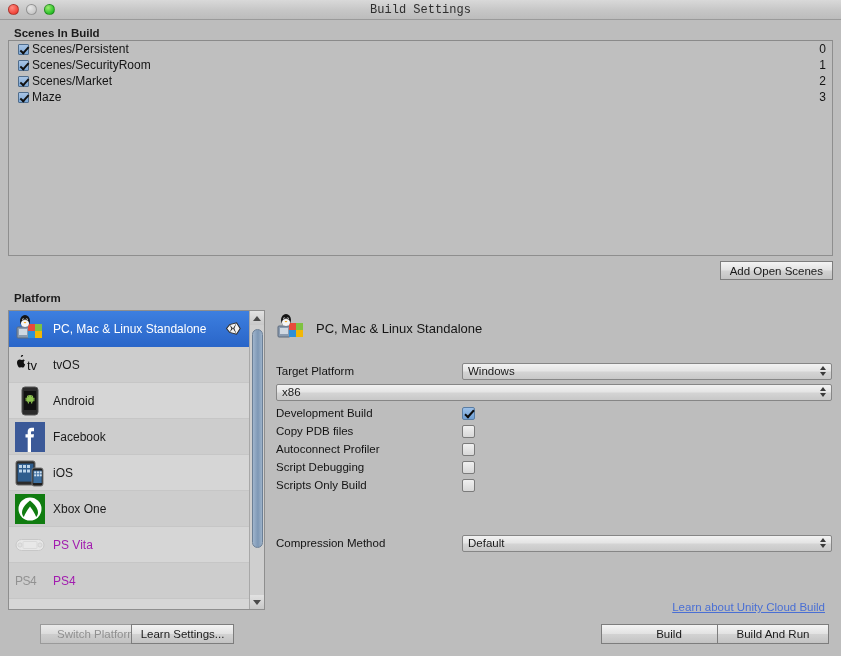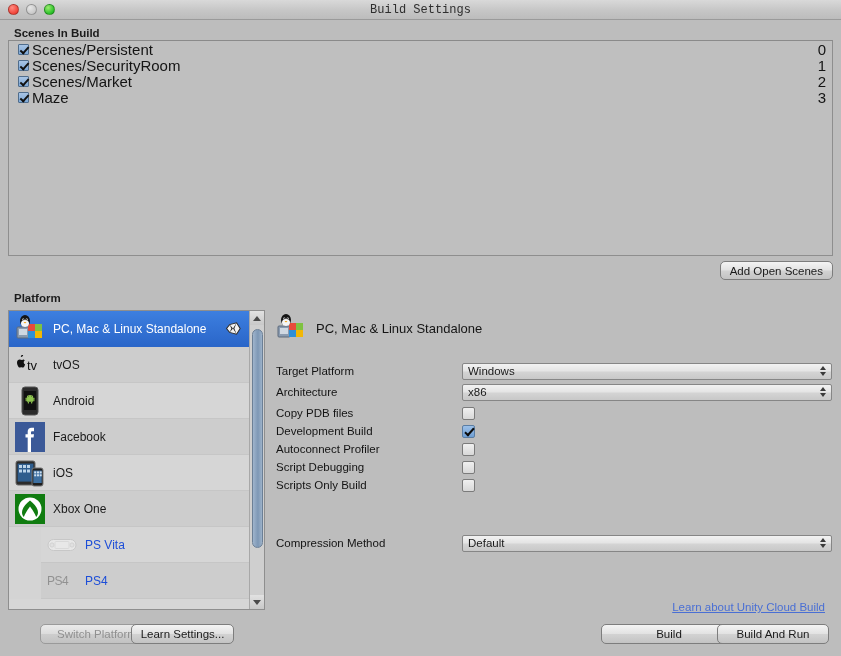--- a/index.html
+++ b/index.html
@@ -61,21 +61,21 @@
     background: #bfbfbf;
     border: 1px solid #8e8e8e;
     border-top-color: #8a8a8a;
     overflow: hidden;
   }
   .scene-row {
     display: flex;
     align-items: center;
     height: 16px;
     padding: 0 0 0 9px;
-    font-size: 15px;
+    font-size: 12px;
   }
   .scene-row .name { flex: 1; margin-left: 3px; color: #141414; }
   .scene-row .idx  { width: 36px; text-align: right; padding-right: 6px; color: #141414; }
 
   .cb {
     width: 11px; height: 11px;
     border: 1px solid #6d7a86;
     border-radius: 1px;
     background: linear-gradient(to bottom, #e8e8e8, #cfcfcf);
     position: relative;
@@ -95,21 +95,21 @@
     transform: rotate(42deg);
   }
 
   
   .btn {
     font-family: "Liberation Sans", sans-serif;
     font-size: 11.5px;
     color: #1a1a1a;
     background: linear-gradient(to bottom, #f4f4f4 0%, #e2e2e2 48%, #d2d2d2 52%, #c3c3c3 100%);
     border: 1px solid #7d7d7d;
-    border-radius: 5px;
+    border-radius: 0;
     padding: 2px 10px;
     height: 20px;
     line-height: 14px;
     cursor: default;
     white-space: nowrap;
   }
   .btn.disabled { color: #909090; border-color: #9a9a9a;
     background: linear-gradient(to bottom, #eaeaea 0%, #dcdcdc 48%, #cdcdcd 52%, #c2c2c2 100%); }
 
   #add-open-scenes {
@@ -141,21 +141,21 @@
     color: #1a1a1a;
     background: #d6d6d6;
     border-bottom: 1px solid #c6c6c6;
   }
   .p-row:nth-child(even) { background: #cdcdcd; }
   .p-row.selected {
     background: linear-gradient(to bottom, #3d7fe0, #2a66c9);
     color: #ffffff;
     border-bottom-color: #2a66c9;
   }
-  .p-row.dim { color: #1d4ed8; margin-left: 32px; }
+  .p-row.dim { color: #a21caf; }
   .p-row .p-label { margin-left: 8px; flex: 1; }
   .p-icon {
     width: 30px; height: 30px;
     flex: 0 0 30px;
     display: flex; align-items: center; justify-content: center;
     position: relative;
   }
 
   
   .vscroll {
@@ -477,38 +477,37 @@
     <div class="dropdown">
       <span>Windows</span>
       <span class="dd-arrows">
         <i class="dd-up"></i>
           <i class="dd-down"></i>
       </span>
     </div>
   </div>
 
   <div class="field-row" style="margin-bottom:3px;">
-    <span class="field-label">Architecture</span>
     <div class="dropdown">
       <span>x86</span>
       <span class="dd-arrows">
         <i class="dd-up"></i>
           <i class="dd-down"></i>
       </span>
     </div>
   </div>
 
   <div id="settings-checkboxes">
       <div class="field-row cb-row" style="height: 18px;">
+        <span class="field-label">Development Build</span>
+        <div class="cb-big on"></div>
+      </div>
+      <div class="field-row cb-row" style="height: 18px;">
         <span class="field-label">Copy PDB files</span>
         <div class="cb-big"></div>
-      </div>
-      <div class="field-row cb-row" style="height: 18px;">
-        <span class="field-label">Development Build</span>
-        <div class="cb-big on"></div>
       </div>
       <div class="field-row cb-row" style="height: 18px;">
         <span class="field-label">Autoconnect Profiler</span>
         <div class="cb-big"></div>
       </div>
       <div class="field-row cb-row" style="height: 18px;">
         <span class="field-label">Script Debugging</span>
         <div class="cb-big"></div>
       </div>
       <div class="field-row cb-row" style="height: 18px;">

